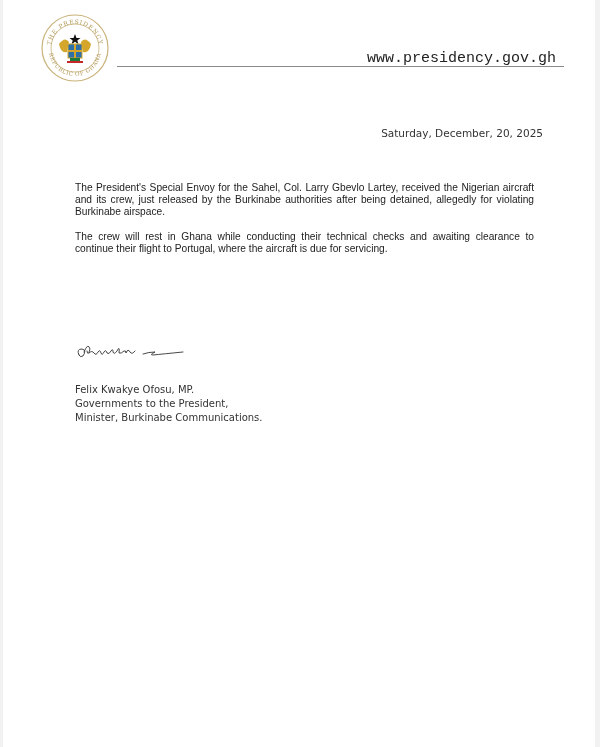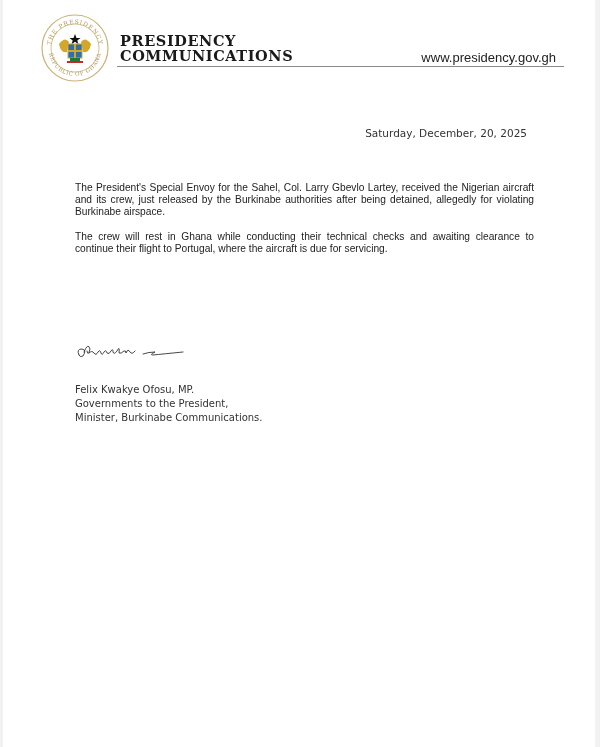--- a/index.html
+++ b/index.html
@@ -22,24 +22,24 @@
     color: #1a1a1a; letter-spacing: 0.6px;
   }
   .brand .l1 { font-size: 14.5px; line-height: 15px; }
   .brand .l2 { font-size: 14.5px; line-height: 15px; }
   .rule {
     position: absolute; left: 114px; top: 66px; width: 447px; height: 1px;
     background: #8a8a8a;
   }
   .url {
     position: absolute; right: 39px; top: 50px;
-    font-family: Liberation Sans, sans-serif; font-size: 13px; color: #222;
+    font-family: Liberation Mono, monospace; font-size: 15px; color: #222;
   }
   .date {
-    position: absolute; right: 68px; top: 127px;
+    position: absolute; right: 52px; top: 127px;
     font-family: "DejaVu Sans", sans-serif; font-size: 10.5px; color: #333;
   }
   .headline {
     position: absolute; left: 0; width: 592px; top: 153px; text-align: center;
     font-family: "DejaVu Sans", sans-serif; font-size: 10.5px; color: #1a1a1a;
     letter-spacing: -0.1px;
   }
   .body {
     position: absolute; left: 72px; top: 182px; width: 462px;
     font-family: "Liberation Sans", sans-serif; font-size: 10.2px; line-height: 12.2px;
@@ -74,24 +74,20 @@
     <path d="M18 30 q6 -8 10 -2 l-2 10 q-6 2 -8 -8z" fill="#d4a72c"></path>
     <path d="M50 30 q-6 -8 -10 -2 l2 10 q6 2 8 -8z" fill="#d4a72c"></path>
     <polygon points="34,20 35.5,24 39.5,24 36.3,26.4 37.5,30.2 34,27.8 30.5,30.2 31.7,26.4 28.5,24 32.5,24" fill="#111"></polygon>
     <rect x="27" y="30" width="14" height="14" fill="#2d6fa8" stroke="#d4a72c" stroke-width="1"></rect>
     <rect x="27" y="36" width="14" height="2" fill="#d4a72c"></rect>
     <rect x="33" y="30" width="2" height="14" fill="#d4a72c"></rect>
     <rect x="29" y="44" width="10" height="3" fill="#1e7a3a"></rect>
     <rect x="26" y="47" width="16" height="2" fill="#c62828"></rect>
   </svg>
 
-  <div class="brand">
-    <div class="l1">PRESIDENCY</div>
-    <div class="l2">COMMUNICATIONS</div>
-  </div>
 
   <div class="url">www.presidency.gov.gh</div>
   <div class="rule"></div>
 
   <div class="date">Saturday, December, 20, 2025</div>
 
   <div class="body">
     <p>The President's Special Envoy for the Sahel, Col. Larry Gbevlo Lartey, received the Nigerian aircraft and its crew, just released by the Burkinabe authorities after being detained, allegedly for violating Burkinabe airspace.</p>
     <p>The crew will rest in Ghana while conducting their technical checks and awaiting clearance to continue their flight to Portugal, where the aircraft is due for servicing.</p>
   </div>

